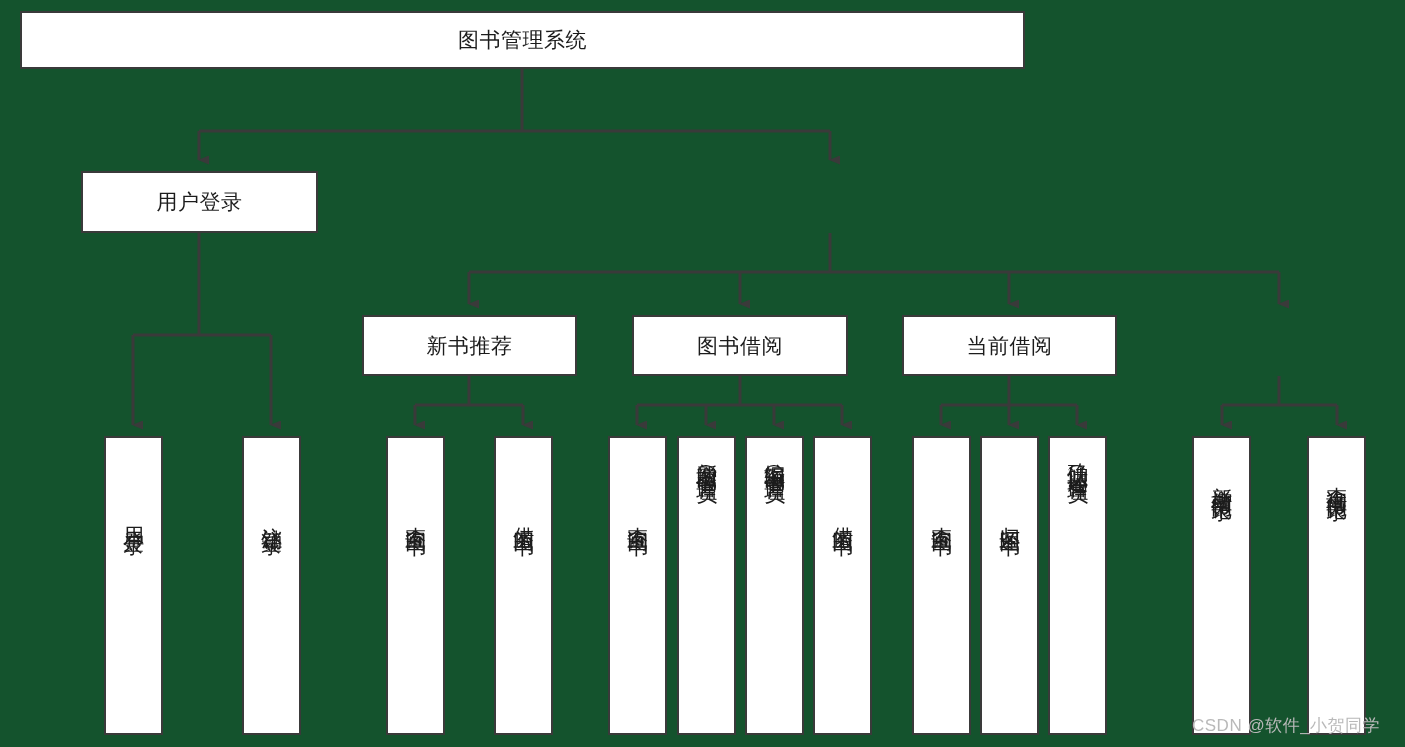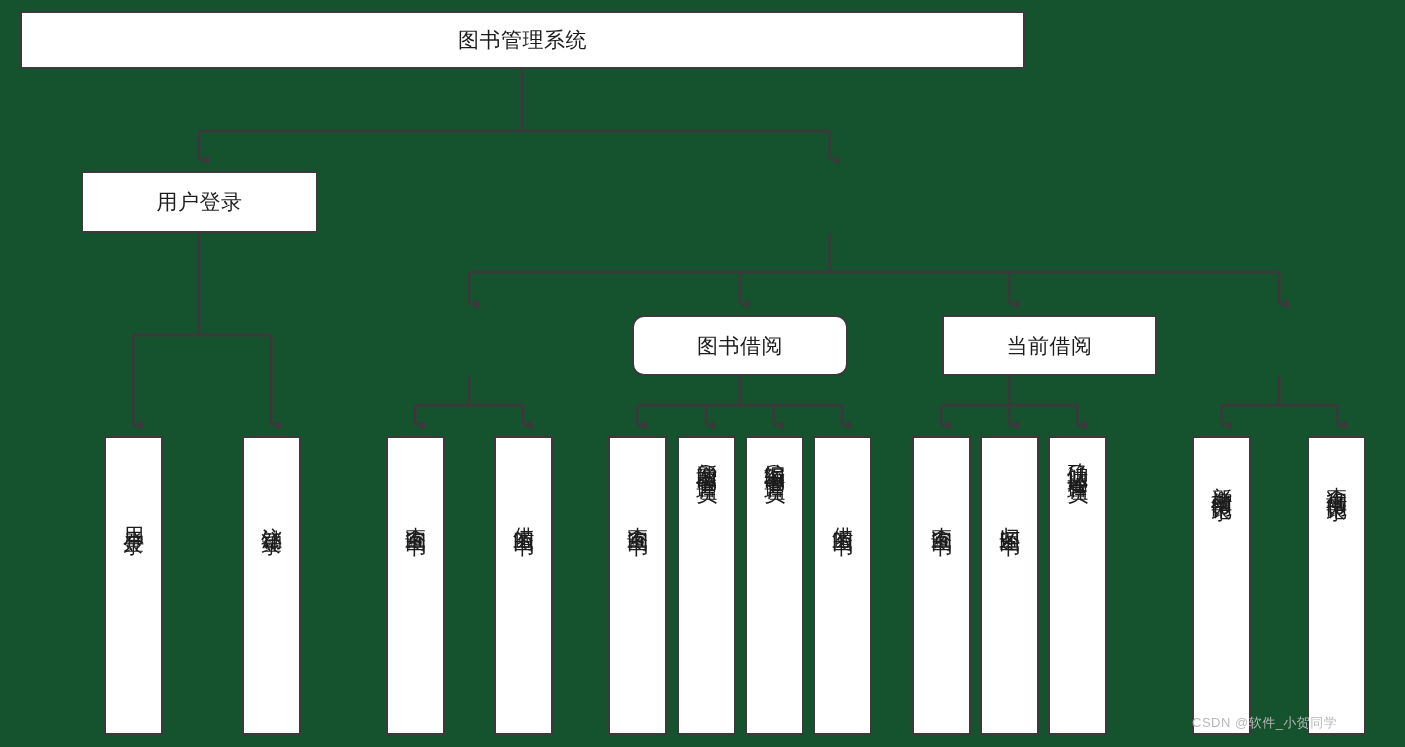--- a/index.html
+++ b/index.html
@@ -61,21 +61,21 @@
     letter-spacing: 3px;
     white-space: normal;
     max-height: 270px;
   }
   .node-leaf.leaf-tall .node-label {
     max-height: 285px;
   }
   .watermark {
     position: absolute;
     color: #b9b9b9;
-    font-size: 13px;
+    font-size: 17px;
     white-space: nowrap;
     z-index: 5;
     letter-spacing: 0.5px;
   }
 </style>
 </head>
 <body>
 
 <div id="diagram-root">
 
@@ -130,24 +130,27 @@
   </svg>
 
   <div class="node node-root" style="left:20px; top:11px; width:1005px; height:58px;">
     <span class="node-label">图书管理系统</span>
   </div>
 
   <div class="node node-branch" style="left:81px; top:171px; width:237px; height:62px;">
     <span class="node-label">用户登录</span>
   </div>
 
-  <div class="node node-branch" style="left:632px; top:315px; width:216px; height:61px;border-radius:12px;">
+  <div class="node node-branch" style="left:362px; top:315px; width:215px; height:61px;">
+    <span class="node-label">新书推荐</span>
+  </div>
+  <div class="node node-branch" style="left:632px; top:315px; width:216px; height:61px;">
     <span class="node-label">图书借阅</span>
   </div>
-  <div class="node node-branch" style="left:942px; top:315px; width:215px; height:61px;">
+  <div class="node node-branch" style="left:902px; top:315px; width:215px; height:61px;">
     <span class="node-label">当前借阅</span>
   </div>
 
   <div class="node node-leaf" style="left:104px; top:436px; width:59px; height:299px; padding-top:72px;">
     <span class="node-label">用户登录</span>
   </div>
   <div class="node node-leaf" style="left:242px; top:436px; width:59px; height:299px; padding-top:72px;">
     <span class="node-label">注销登录</span>
   </div>
 

